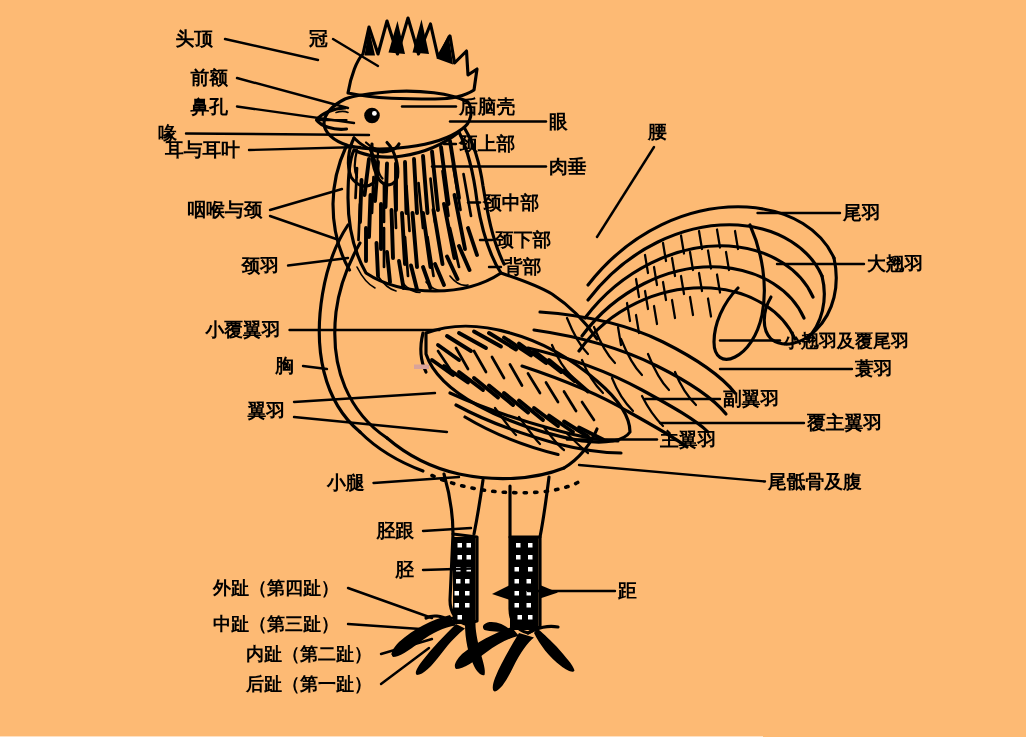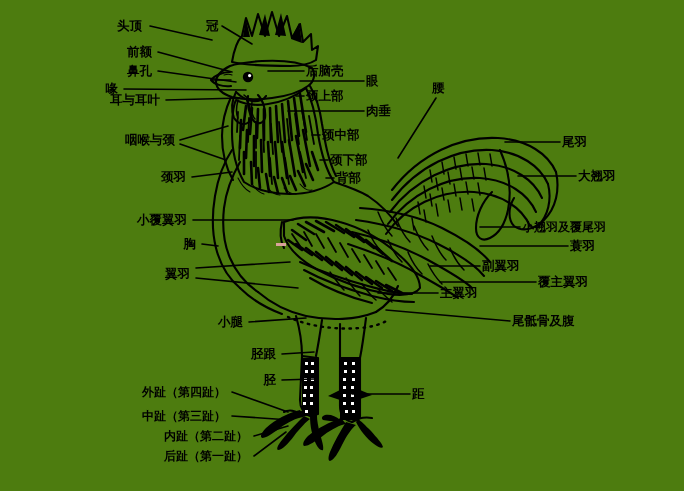--- a/index.html
+++ b/index.html
@@ -2,21 +2,21 @@
 <html><head>
 <meta charset="utf-8">
 <title>Rooster Anatomy Diagram</title>
 <style>
   html,body{margin:0;padding:0;background:#ffffff;}
   body{
     width:684px;height:491px;overflow:hidden;
     font-family:"DejaVu Sans","Liberation Sans",sans-serif;
     color:#000;
   }
-  #diagram-root{position:relative;width:684px;height:491px;background:#4d7c0f;}
+  #diagram-root{position:relative;width:684px;height:491px;background:#fdba74;}
   svg#figure{position:absolute;left:0;top:0;width:684px;height:491px;display:block;}
   .lbl{
     font-family:"DejaVu Sans","Liberation Sans",sans-serif;
     font-size:12.5px;font-weight:700;fill:#000;
     white-space:pre;
   }
   .lbl.small{font-size:12px;}
   .leader{stroke:#000;stroke-width:1.6;fill:none;stroke-linecap:round;}
   .ink{fill:none;stroke:#000;stroke-width:2.1;stroke-linecap:round;stroke-linejoin:round;}
   .ink-thin{fill:none;stroke:#000;stroke-width:1.5;stroke-linecap:round;stroke-linejoin:round;}

